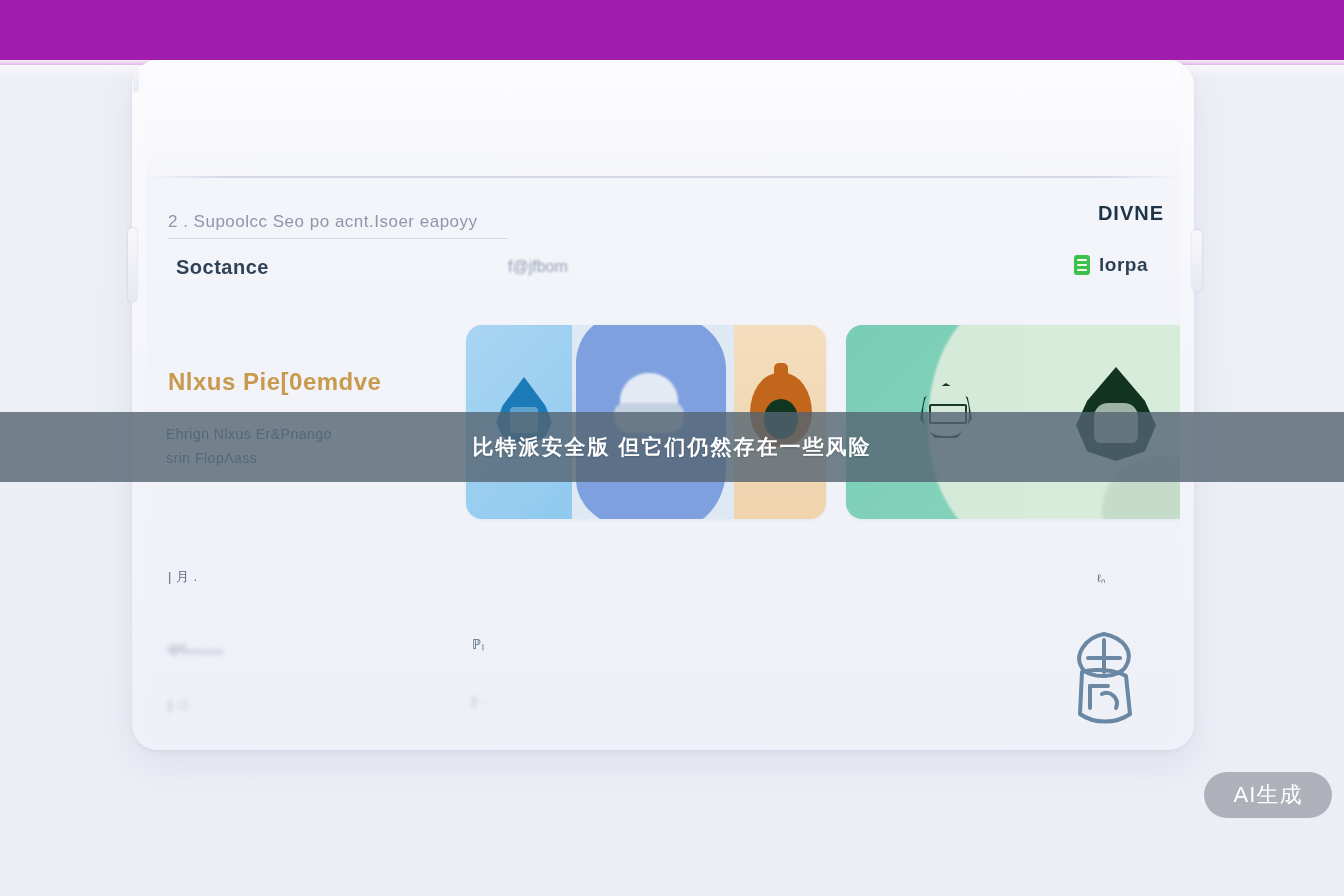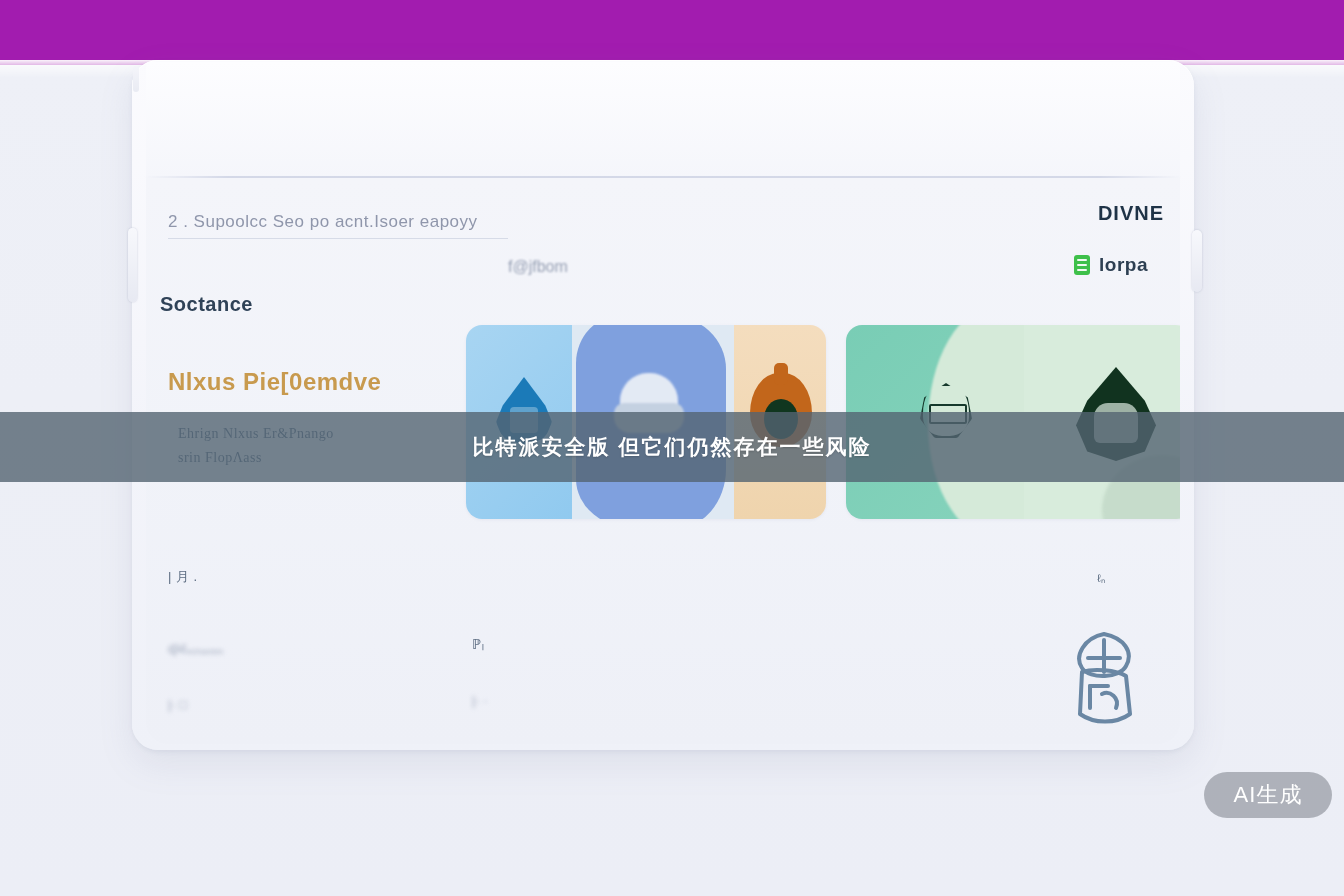--- a/index.html
+++ b/index.html
@@ -101,25 +101,24 @@
   }
   .crumb-rule {
     position: absolute;
     left: 22px; top: 60px;
     width: 340px; height: 1px;
     background: rgba(180,188,208,.45);
   }
 
   .section-title {
     position: absolute;
-    left: 14px; top: 78px;
+    left: 30px; top: 78px;
     font-size: 20px;
     font-weight: 700;
     color: #2f4257;
-    margin-top: 37px;
   }
   .section-meta {
     position: absolute;
     left: 362px; top: 80px;
     font-size: 16px;
     color: #97a0b4;
   }
 
   .brandmark {
     position: absolute;
@@ -152,25 +151,24 @@
 
   .feature-title {
     position: absolute;
     left: 22px; top: 190px;
     font-size: 24px;
     font-weight: 700;
     color: #c89a4e;
   }
   .feature-lines {
     position: absolute;
-    left: 32px; top: 244px;
+    left: 20px; top: 244px;
     font-size: 14px;
     line-height: 24px;
     color: #57718a;
-    font-family: Liberation Serif, serif;
   }
 
   
   .card {
     position: absolute;
     top: 147px;
     height: 194px;
     border-radius: 16px;
     overflow: hidden;
     box-shadow: 0 1px 3px rgba(130,140,170,.10);

